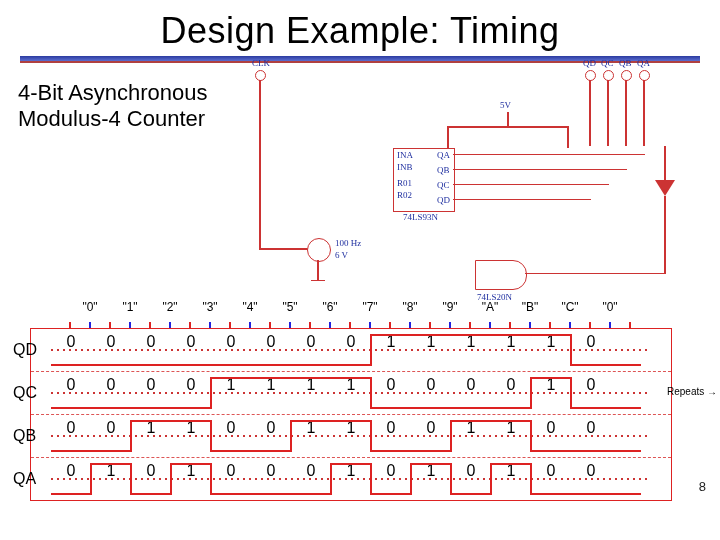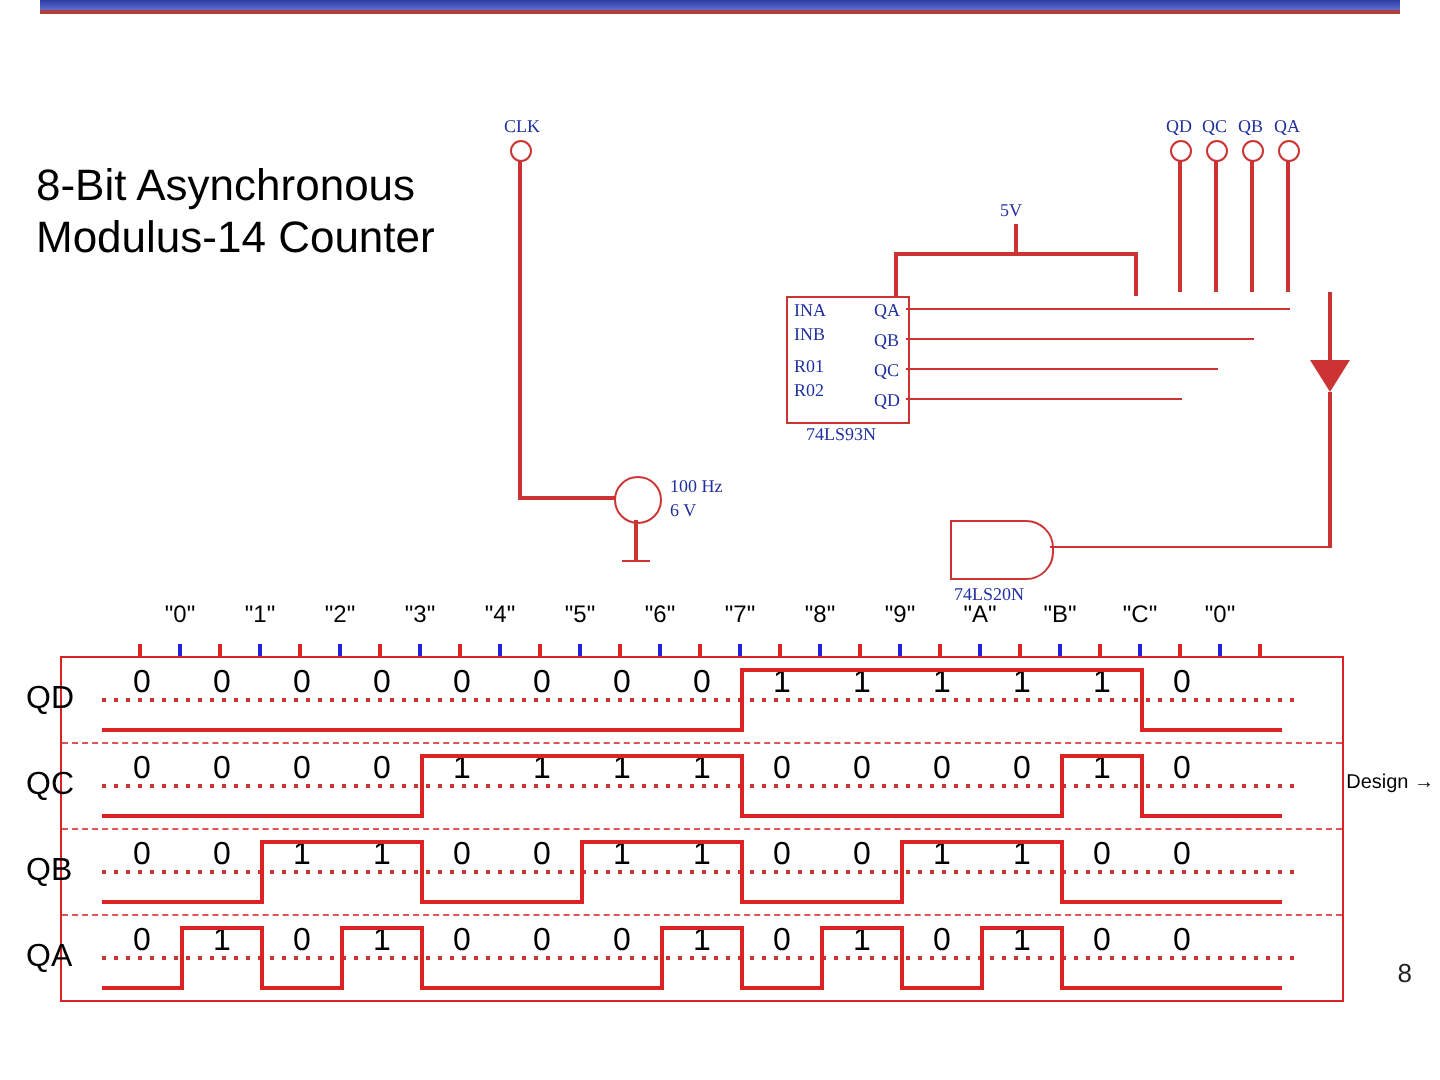--- a/index.html
+++ b/index.html
@@ -32,25 +32,26 @@
   .bit{position:absolute;top:4px;font-size:16px;width:38px;margin-left:-19px;text-align:center}
   .wave-svg{position:absolute;left:20px;top:0;width:620px;height:42px}
   .dots-row{position:absolute;left:20px;top:20px;height:2px;width:620px}
   .dot{position:absolute;width:2px;height:2px;background:#c33;top:0}
   .repeats{position:absolute;right:-46px;font-size:10px;top:14px}
 </style>
 </head>
 <body>
 <div class="slide">
 
+<div class="title">Design Example: Timing</div>
 <div class="rule"></div>
 
 <div class="subtitle">
-  <span>8-Bit Asynchronous</span><br>
-  <span>Modulus-14 Counter</span>
+  <span>4-Bit Asynchronous</span><br>
+  <span>Modulus-4 Counter</span>
 </div>
 
 <div class="schematic">
 
   <div class="pin-o" style="left:30px;top:0"></div>
   <div class="sch-label" style="left:27px;top:-12px">CLK</div>
   <div class="sch-line" style="left:34px;top:10px;width:2px;height:170px"></div>
   <div class="sch-line" style="left:34px;top:178px;width:56px;height:2px"></div>
 
   <div class="pin-o" style="left:360px;top:0"></div>
@@ -389,21 +390,21 @@
             <div class="dot" style="left: 564px;"></div>
             <div class="dot" style="left: 570px;"></div>
             <div class="dot" style="left: 576px;"></div>
             <div class="dot" style="left: 582px;"></div>
             <div class="dot" style="left: 588px;"></div>
             <div class="dot" style="left: 594px;"></div>
           </div>
           <svg class="wave-svg">
             <path d="M 0 36 L 40 36 L 80 36 L 120 36 L 160 36 L 160 36 L 160 6 L 200 6 L 240 6 L 280 6 L 320 6 L 320 6 L 320 36 L 360 36 L 400 36 L 440 36 L 480 36 L 480 36 L 480 6 L 520 6 L 520 6 L 520 36 L 560 36 L 590 36" stroke="#d22" stroke-width="2" fill="none"></path>
           </svg>
-          <div class="repeats">Design →</div>
+          <div class="repeats">Repeats →</div>
         </div>
         <div class="wave-row">
           <div class="wave-name">QB</div>
           <span class="bit" style="left: 40px;">0</span>
           <span class="bit" style="left: 80px;">0</span>
           <span class="bit" style="left: 120px;">1</span>
           <span class="bit" style="left: 160px;">1</span>
           <span class="bit" style="left: 200px;">0</span>
           <span class="bit" style="left: 240px;">0</span>
           <span class="bit" style="left: 280px;">1</span>

